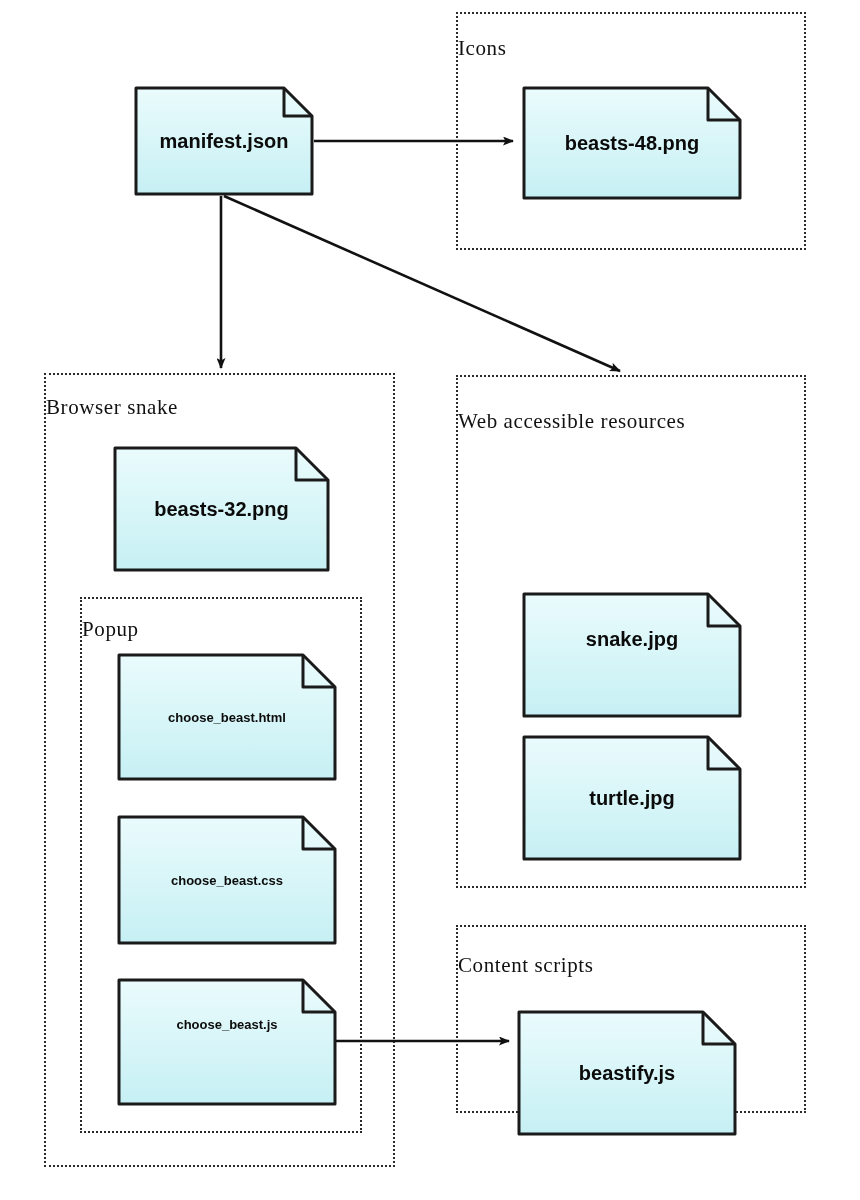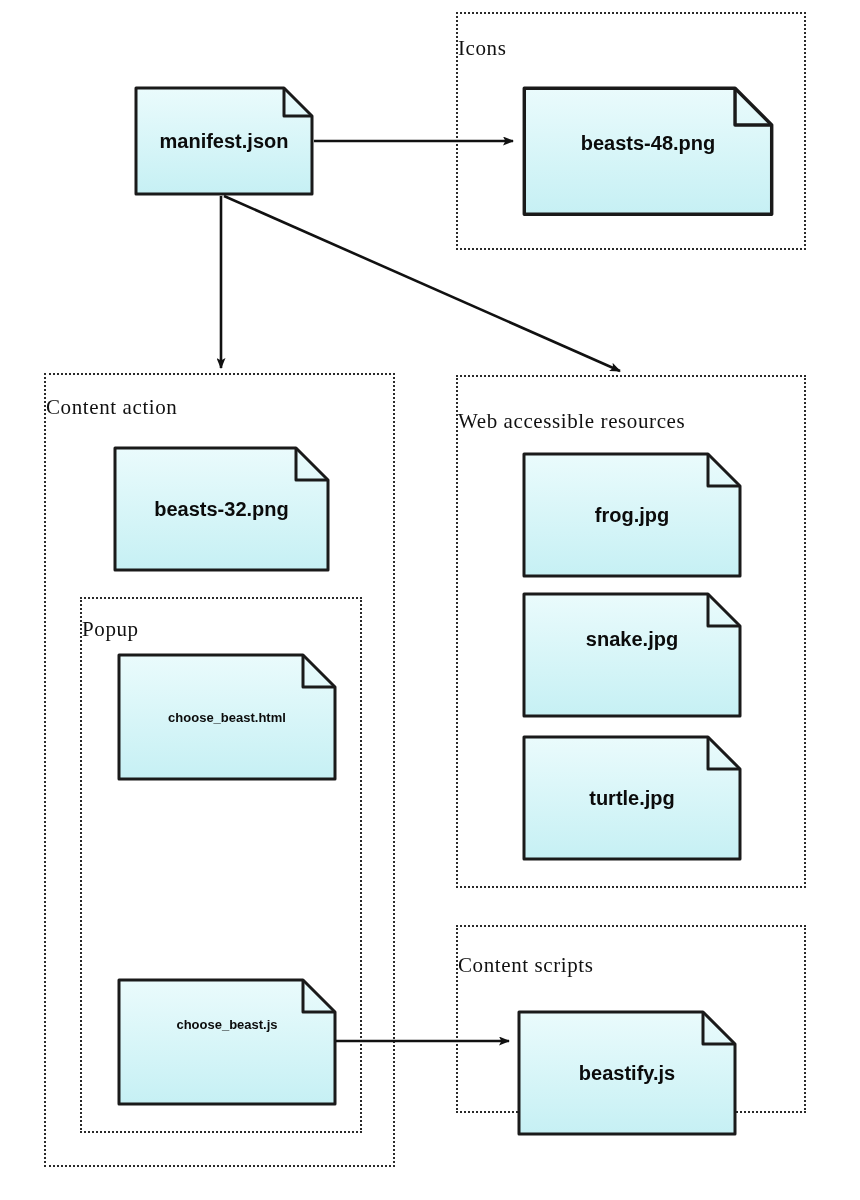--- a/index.html
+++ b/index.html
@@ -75,21 +75,21 @@
 </head>
 <body>
 
 <div id="canvas">
 
   <div class="group" style="left:456px; top:12px; width:350px; height:238px;">
     <div class="group-label" style="top:22px;">Icons</div>
   </div>
 
   <div class="group" style="left:44px; top:373px; width:351px; height:794px;">
-    <div class="group-label" style="top:20px;">Content action</div>
+    <div class="group-label" style="top:20px;">Browser snake</div>
   </div>
 
   <div class="group" style="left:80px; top:597px; width:282px; height:536px;">
     <div class="group-label" style="top:18px;">Popup</div>
   </div>
 
   <div class="group" style="left:456px; top:375px; width:350px; height:513px;">
     <div class="group-label" style="top:32px;">Web accessible resources</div>
   </div>
 
@@ -104,21 +104,21 @@
           <stop offset="0" stop-color="#eafbfc"></stop>
           <stop offset="1" stop-color="#c6f0f4"></stop>
         </linearGradient>
       </defs>
       <path d="M2,2 L150,2 L178,30 L178,108 L2,108 Z" fill="url(#fillA)" stroke="#1a1a1a" stroke-width="3" stroke-linejoin="round"></path>
       <path d="M150,2 L150,30 L178,30" fill="none" stroke="#1a1a1a" stroke-width="3" stroke-linejoin="round"></path>
     </svg>
     <div class="label">manifest.json</div>
   </div>
 
-  <div class="node" style="left:522px; top:86px; width:252px; height:114px;">
+  <div class="node" style="left:522px; top:86px; width:220px; height:114px;">
     <svg class="shape" viewBox="0 0 220 114" preserveAspectRatio="none">
       <defs>
         <linearGradient id="fillB" x1="0" y1="0" x2="0" y2="1">
           <stop offset="0" stop-color="#eafbfc"></stop>
           <stop offset="1" stop-color="#c6f0f4"></stop>
         </linearGradient>
       </defs>
       <path d="M2,2 L186,2 L218,34 L218,112 L2,112 Z" fill="url(#fillB)" stroke="#1a1a1a" stroke-width="3" stroke-linejoin="round"></path>
       <path d="M186,2 L186,34 L218,34" fill="none" stroke="#1a1a1a" stroke-width="3" stroke-linejoin="round"></path>
     </svg>
@@ -146,48 +146,48 @@
           <stop offset="0" stop-color="#eafbfc"></stop>
           <stop offset="1" stop-color="#c6f0f4"></stop>
         </linearGradient>
       </defs>
       <path d="M2,2 L186,2 L218,34 L218,126 L2,126 Z" fill="url(#fillD)" stroke="#1a1a1a" stroke-width="3" stroke-linejoin="round"></path>
       <path d="M186,2 L186,34 L218,34" fill="none" stroke="#1a1a1a" stroke-width="3" stroke-linejoin="round"></path>
     </svg>
     <div class="label">choose_beast.html</div>
   </div>
 
+  <div class="node narrow" style="left:117px; top:815px; width:220px; height:130px;">
+    <svg class="shape" viewBox="0 0 220 130" preserveAspectRatio="none">
+      <defs>
+        <linearGradient id="fillE" x1="0" y1="0" x2="0" y2="1">
+          <stop offset="0" stop-color="#eafbfc"></stop>
+          <stop offset="1" stop-color="#c6f0f4"></stop>
+        </linearGradient>
+      </defs>
+      <path d="M2,2 L186,2 L218,34 L218,128 L2,128 Z" fill="url(#fillE)" stroke="#1a1a1a" stroke-width="3" stroke-linejoin="round"></path>
+      <path d="M186,2 L186,34 L218,34" fill="none" stroke="#1a1a1a" stroke-width="3" stroke-linejoin="round"></path>
+    </svg>
+    <div class="label">choose_beast.css</div>
+  </div>
 
   <div class="node narrow" style="left:117px; top:978px; width:220px; height:92px;">
     <svg class="shape" viewBox="0 0 220 128" preserveAspectRatio="none">
       <defs>
         <linearGradient id="fillF" x1="0" y1="0" x2="0" y2="1">
           <stop offset="0" stop-color="#eafbfc"></stop>
           <stop offset="1" stop-color="#c6f0f4"></stop>
         </linearGradient>
       </defs>
       <path d="M2,2 L186,2 L218,34 L218,126 L2,126 Z" fill="url(#fillF)" stroke="#1a1a1a" stroke-width="3" stroke-linejoin="round"></path>
       <path d="M186,2 L186,34 L218,34" fill="none" stroke="#1a1a1a" stroke-width="3" stroke-linejoin="round"></path>
     </svg>
     <div class="label">choose_beast.js</div>
   </div>
 
-  <div class="node" style="left:522px; top:452px; width:220px; height:126px;">
-    <svg class="shape" viewBox="0 0 220 126" preserveAspectRatio="none">
-      <defs>
-        <linearGradient id="fillG" x1="0" y1="0" x2="0" y2="1">
-          <stop offset="0" stop-color="#eafbfc"></stop>
-          <stop offset="1" stop-color="#c6f0f4"></stop>
-        </linearGradient>
-      </defs>
-      <path d="M2,2 L186,2 L218,34 L218,124 L2,124 Z" fill="url(#fillG)" stroke="#1a1a1a" stroke-width="3" stroke-linejoin="round"></path>
-      <path d="M186,2 L186,34 L218,34" fill="none" stroke="#1a1a1a" stroke-width="3" stroke-linejoin="round"></path>
-    </svg>
-    <div class="label">frog.jpg</div>
-  </div>
 
   <div class="node" style="left:522px; top:592px; width:220px; height:94px;">
     <svg class="shape" viewBox="0 0 220 126" preserveAspectRatio="none">
       <defs>
         <linearGradient id="fillH" x1="0" y1="0" x2="0" y2="1">
           <stop offset="0" stop-color="#eafbfc"></stop>
           <stop offset="1" stop-color="#c6f0f4"></stop>
         </linearGradient>
       </defs>
       <path d="M2,2 L186,2 L218,34 L218,124 L2,124 Z" fill="url(#fillH)" stroke="#1a1a1a" stroke-width="3" stroke-linejoin="round"></path>

